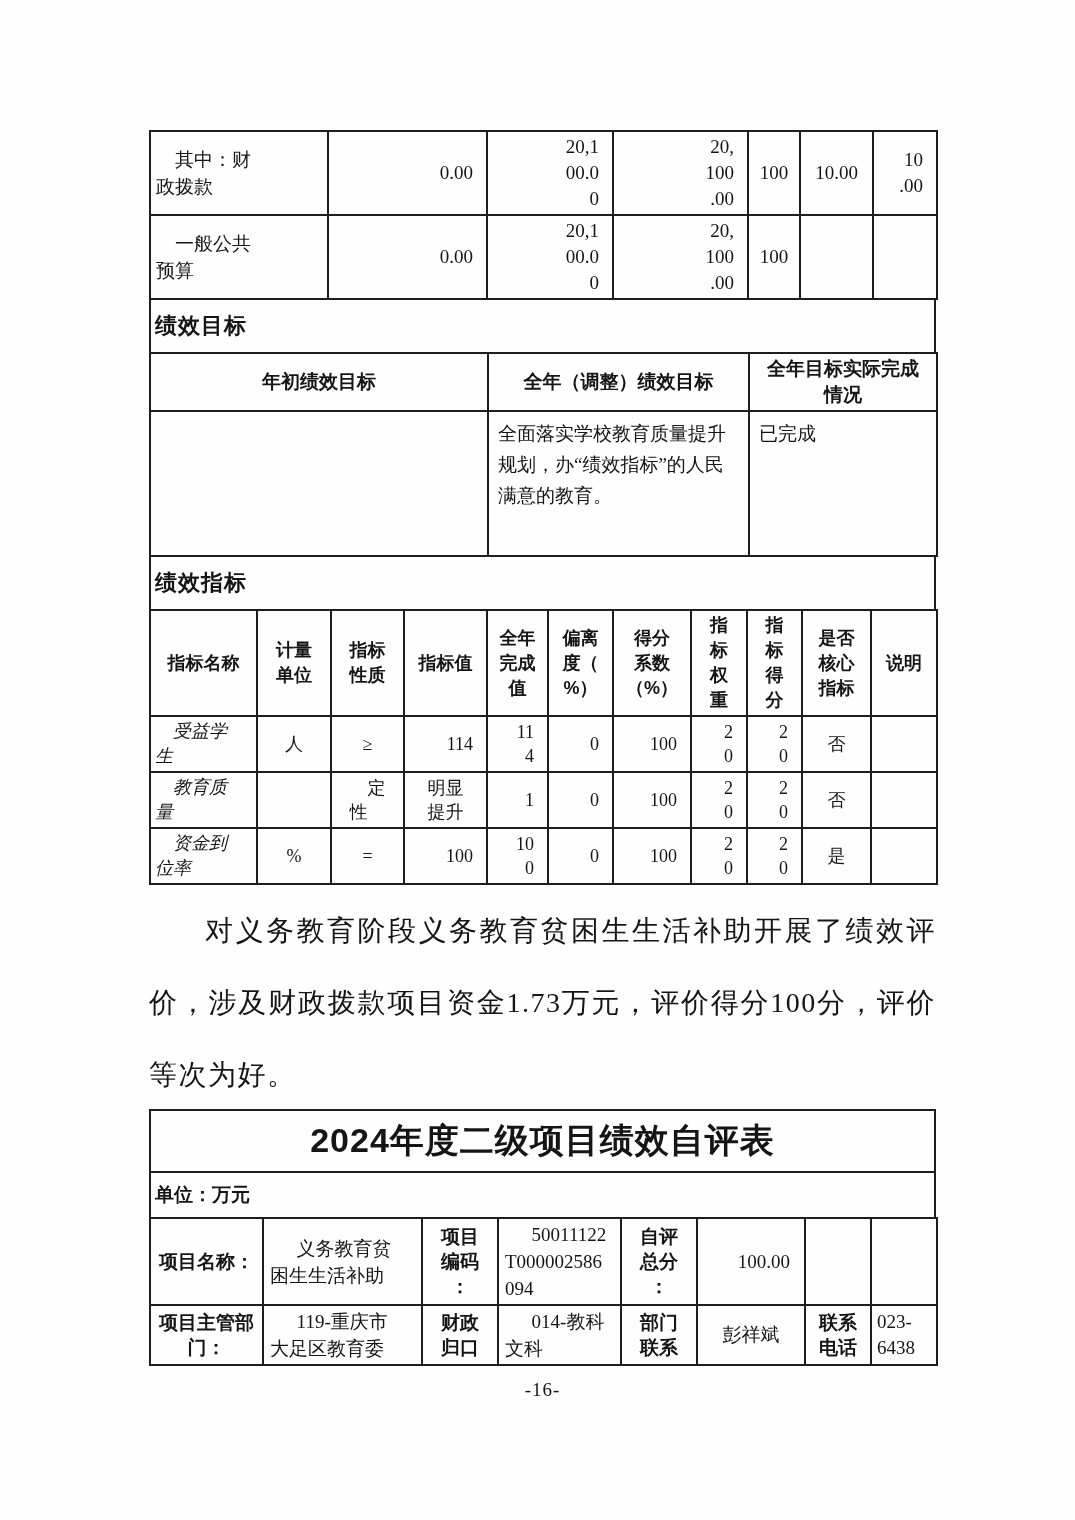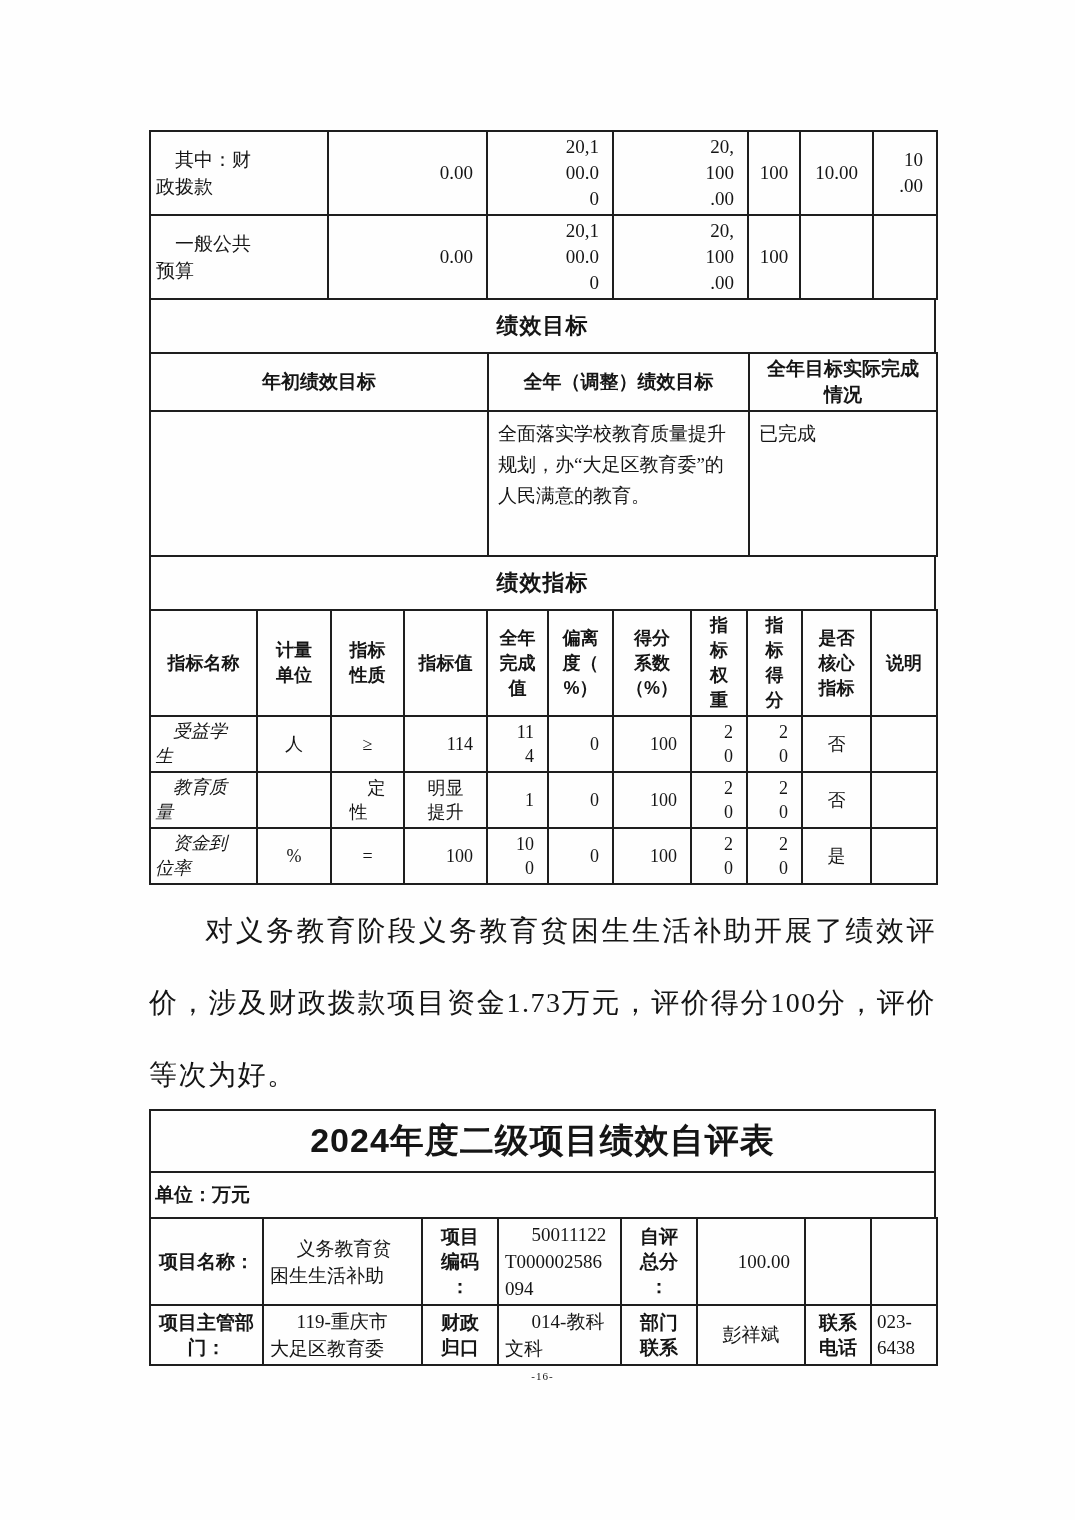--- a/index.html
+++ b/index.html
@@ -13,21 +13,21 @@
   td{border:2px solid #1e1e1e;vertical-align:middle;overflow:hidden;padding:2px 4px;box-sizing:border-box;}
   .pre{white-space:pre-line;}
 
   
   .lbl{font-size:19px;line-height:27px;text-align:left;padding-left:5px;text-indent:1em;}
   .num{font-size:19px;line-height:26px;text-align:right;padding-right:13px;}
   .ctr{font-size:19px;text-align:center;}
 
   
   .section-bar{font-family:"Liberation Sans","DejaVu Sans",sans-serif;font-weight:bold;
-               font-size:22px;text-align:center;letter-spacing:1px;}
+               font-size:22px;text-align:left;letter-spacing:1px;}
 
   
   .ghead{font-family:"Liberation Sans","DejaVu Sans",sans-serif;font-weight:bold;
          font-size:19px;line-height:26px;text-align:center;}
   .gcell{font-size:19px;line-height:31px;vertical-align:top;text-align:left;padding:6px 9px;}
 
   
   .ihead{font-family:"Liberation Sans","DejaVu Sans",sans-serif;font-weight:bold;
          font-size:18px;line-height:25px;text-align:center;}
   .ilbl{font-size:18px;line-height:25px;text-align:left;padding-left:4px;text-indent:1em;font-style:italic;}
@@ -44,21 +44,21 @@
           font-size:34px;text-align:center;letter-spacing:1px;}
   .bunit{font-family:"Liberation Sans","DejaVu Sans",sans-serif;font-weight:bold;
          font-size:19px;text-align:left;padding-right:8px;}
   .blbl{font-family:"Liberation Sans","DejaVu Sans",sans-serif;font-weight:bold;
         font-size:19px;line-height:25px;text-align:center;}
   .bwrap{font-size:19px;line-height:27px;text-align:left;padding-left:6px;text-indent:1.4em;}
   .bnum{font-size:19px;text-align:right;padding-right:14px;}
   .bctr{font-size:19px;text-align:center;}
   .bleft{font-size:19px;line-height:26px;text-align:left;padding-left:5px;margin-left:12px;}
 
-  .footer{width:787px;margin-top:4px;text-align:center;font-size:11px;letter-spacing:1px;}
+  .footer{width:787px;margin-top:13px;text-align:center;font-size:19px;letter-spacing:1px;}
 </style>
 </head>
 <body>
 
 <div class="page">
 <div class="content">
 
   <table class="first">
     <colgroup>
       <col style="width:178px">
@@ -117,21 +117,21 @@
         </colgroup>
     <tbody>
           <tr style="height:56px">
       <td class="ghead pre">年初绩效目标</td>
       <td class="ghead pre">全年（调整）绩效目标</td>
       <td class="ghead pre">全年目标实际完成
 情况</td>
     </tr>
     <tr style="height:145px">
       <td class="gcell"></td>
-      <td class="gcell">全面落实学校教育质量提升规划，办“大足区教育委”的人民满意的教育。</td>
+      <td class="gcell">全面落实学校教育质量提升规划，办“绩效指标”的人民满意的教育。</td>
       <td class="gcell">已完成</td>
     </tr>
   </tbody>
       </table>
 
   <table>
     <tbody>
           <tr style="height:54px">
       <td class="section-bar">绩效指标</td>
     </tr>

